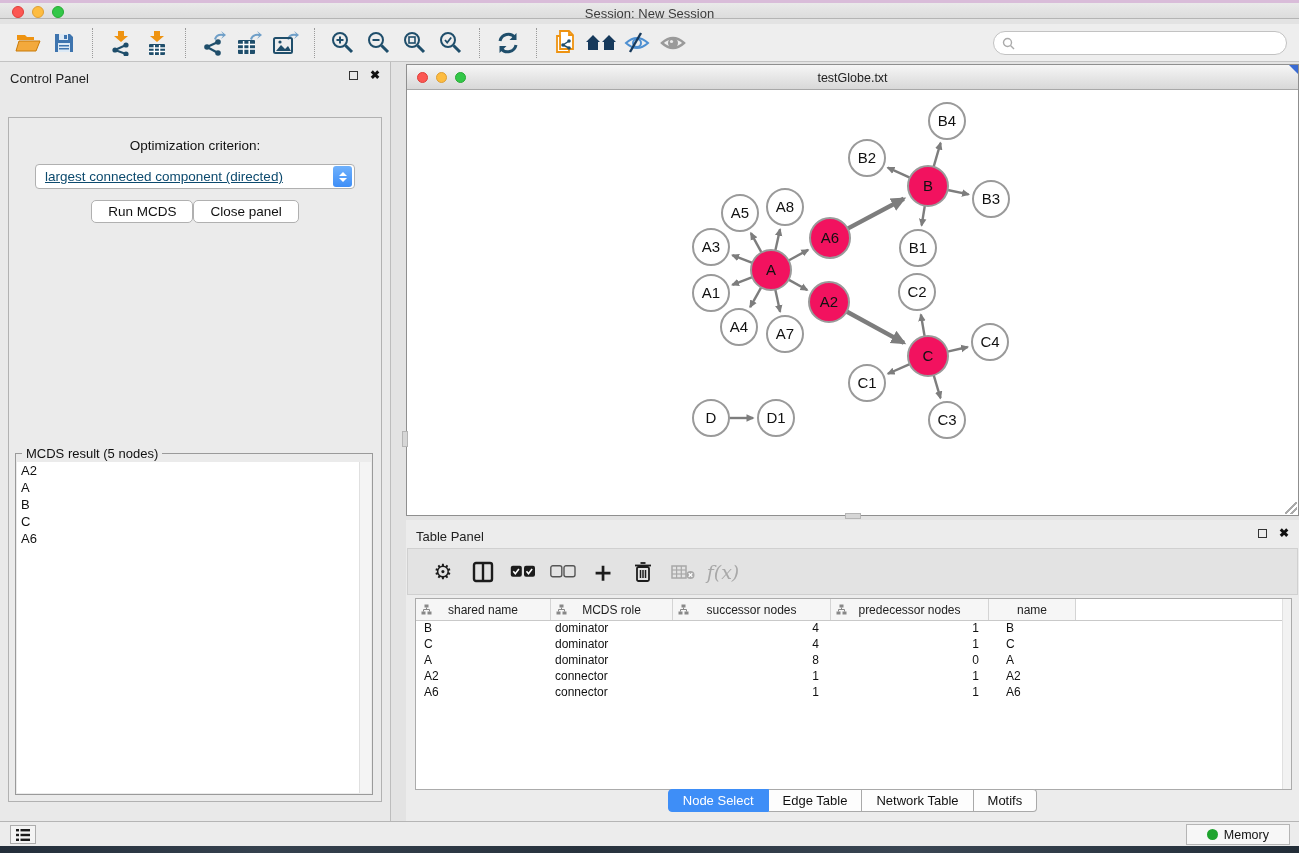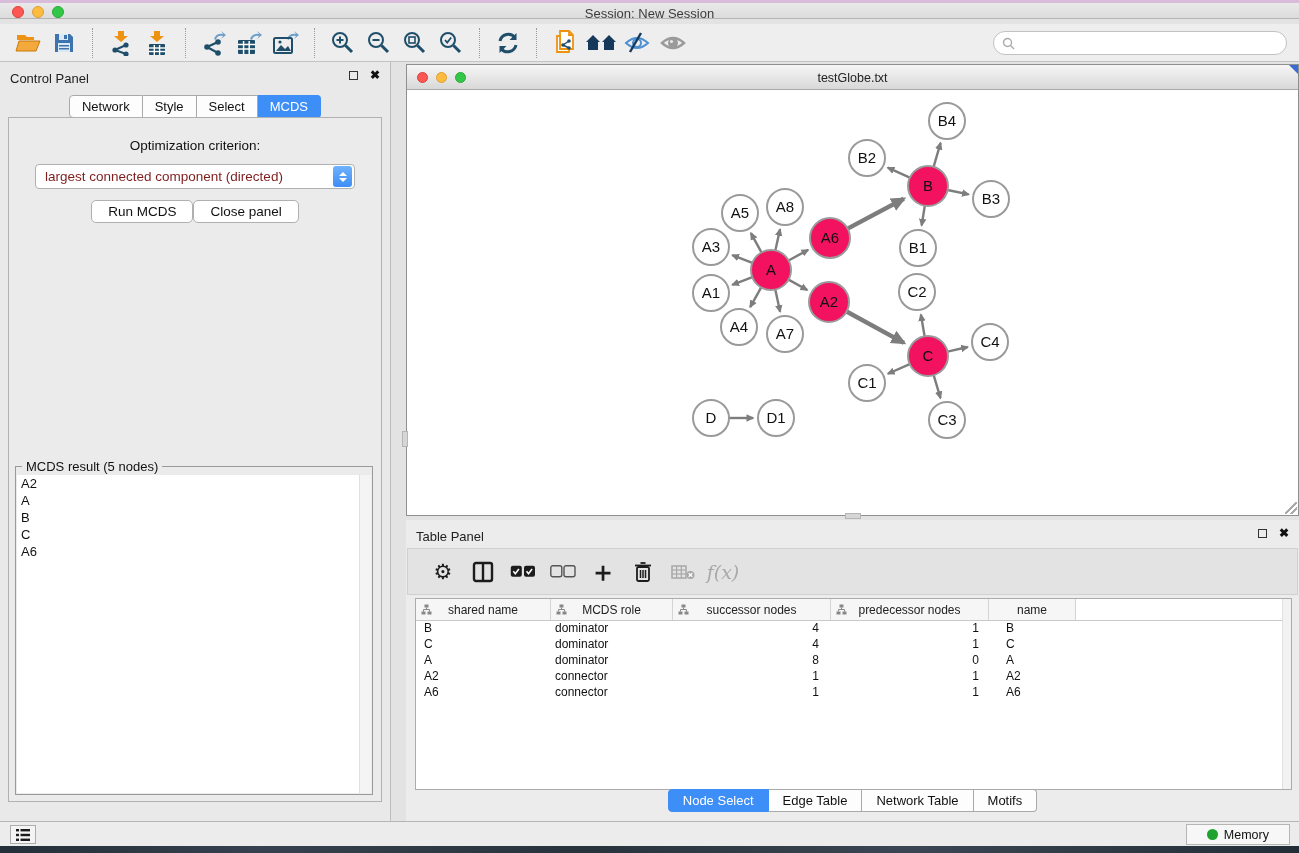--- a/index.html
+++ b/index.html
@@ -37,29 +37,29 @@
 
   .seg-tabs { position:absolute; top:33px; width:100%; display:flex; justify-content:center; }
   .seg-tabs .tab { font-size:13px; padding:3px 12px; background:#fdfdfd; border:1px solid #a9a9a9; border-left:none; color:#111; cursor:pointer; }
   .seg-tabs .tab:first-child { border-left:1px solid #a9a9a9; border-radius:4px 0 0 4px; }
   .seg-tabs .tab:last-child { border-radius:0 4px 4px 0; }
   .seg-tabs .tab.active { background:#3e8ef7; border-color:#3e8ef7; color:#fff; }
 
   .cp-content { position:absolute; left:8px; right:8px; top:55px; bottom:19px; border:1px solid #b1b1b1; background:#ebebeb; }
   .opt-label { text-align:center; margin-top:20px; font-size:13.5px; color:#111; }
   .combo { position:relative; margin:11px auto 0 auto; width:320px; height:25px; background:#fff; border:1px solid #b0b0b0; border-radius:4px; display:flex; align-items:center; cursor:pointer; }
-  .combo .combo-text { font-size:13.5px; padding-left:9px; color:#7f1d1d; flex:1; }
+  .combo .combo-text { font-size:13.5px; padding-left:9px; color:#0c4a6e; flex:1;text-decoration:underline; }
   .combo .spinner { width:19px; height:21px; margin-right:2px; border-radius:3px; background:linear-gradient(#6fb1fc,#3e8ef7); display:flex; flex-direction:column; align-items:center; justify-content:center; gap:2px; }
   .combo .spinner i { width:0; height:0; border-left:4px solid transparent; border-right:4px solid transparent; }
   .combo .spinner i.up { border-bottom:4px solid #fff; }
   .combo .spinner i.down { border-top:4px solid #fff; }
   .btn-row { display:flex; justify-content:center; gap:0; margin-top:11px; }
   .pushbtn { font-size:13.5px; background:#fff; color:#111; border:1px solid #b0b0b0; border-radius:5px; padding:3px 16px; cursor:pointer; }
 
-  .result-group { position:absolute; left:6px; right:8px; top:335px; bottom:6px; border:1px solid #9a9a9a;margin-top:13px; }
+  .result-group { position:absolute; left:6px; right:8px; top:335px; bottom:6px; border:1px solid #9a9a9a; }
   .result-group .gtitle { position:absolute; top:-8px; left:6px; background:#ebebeb; padding:0 4px; font-size:13px; color:#111; }
   .result-list { position:absolute; left:1px; right:1px; top:8px; bottom:1px; background:#fff; overflow:hidden; }
   .result-list .scrolltrack { position:absolute; right:0; top:0; bottom:0; width:12px; background:#f4f4f4; border-left:1px solid #e0e0e0; }
   .result-item { font-size:13px; color:#111; padding:1px 0 1px 4px; line-height:15px; }
 
   
   .net-window { position:absolute; left:406px; top:64px; width:893px; height:452px; border:1px solid #8f8f8f; background:#737373; }
   .net-titlebar { position:relative; height:25px; background:linear-gradient(#f6f6f6,#d8d8d8); border-bottom:1px solid #a8a8a8; }
   .net-titlebar .traffic { left:10px; top:7px; }
   .net-titlebar .dot { width:11px; height:11px; }
@@ -273,26 +273,20 @@
 </div>
 
 <div class="control-panel">
   <div class="panel-head">
     <span class="ptitle">Control Panel</span>
     <span class="panel-icons">
       <span class="float-ic"></span>
       <span class="close-ic">✖</span>
     </span>
   </div>
-  <div class="seg-tabs" id="cp-tabs">
-      <span class="tab">Network</span>
-      <span class="tab">Style</span>
-      <span class="tab">Select</span>
-      <span class="tab active">MCDS</span>
-    </div>
   <div class="cp-content">
     <div class="opt-label">Optimization criterion:</div>
     <div class="combo">
       <span class="combo-text">largest connected component (directed)</span>
       <span class="spinner">
           <i class="up"></i>
           <i class="down"></i>
         </span>
     </div>
     <div class="btn-row">

